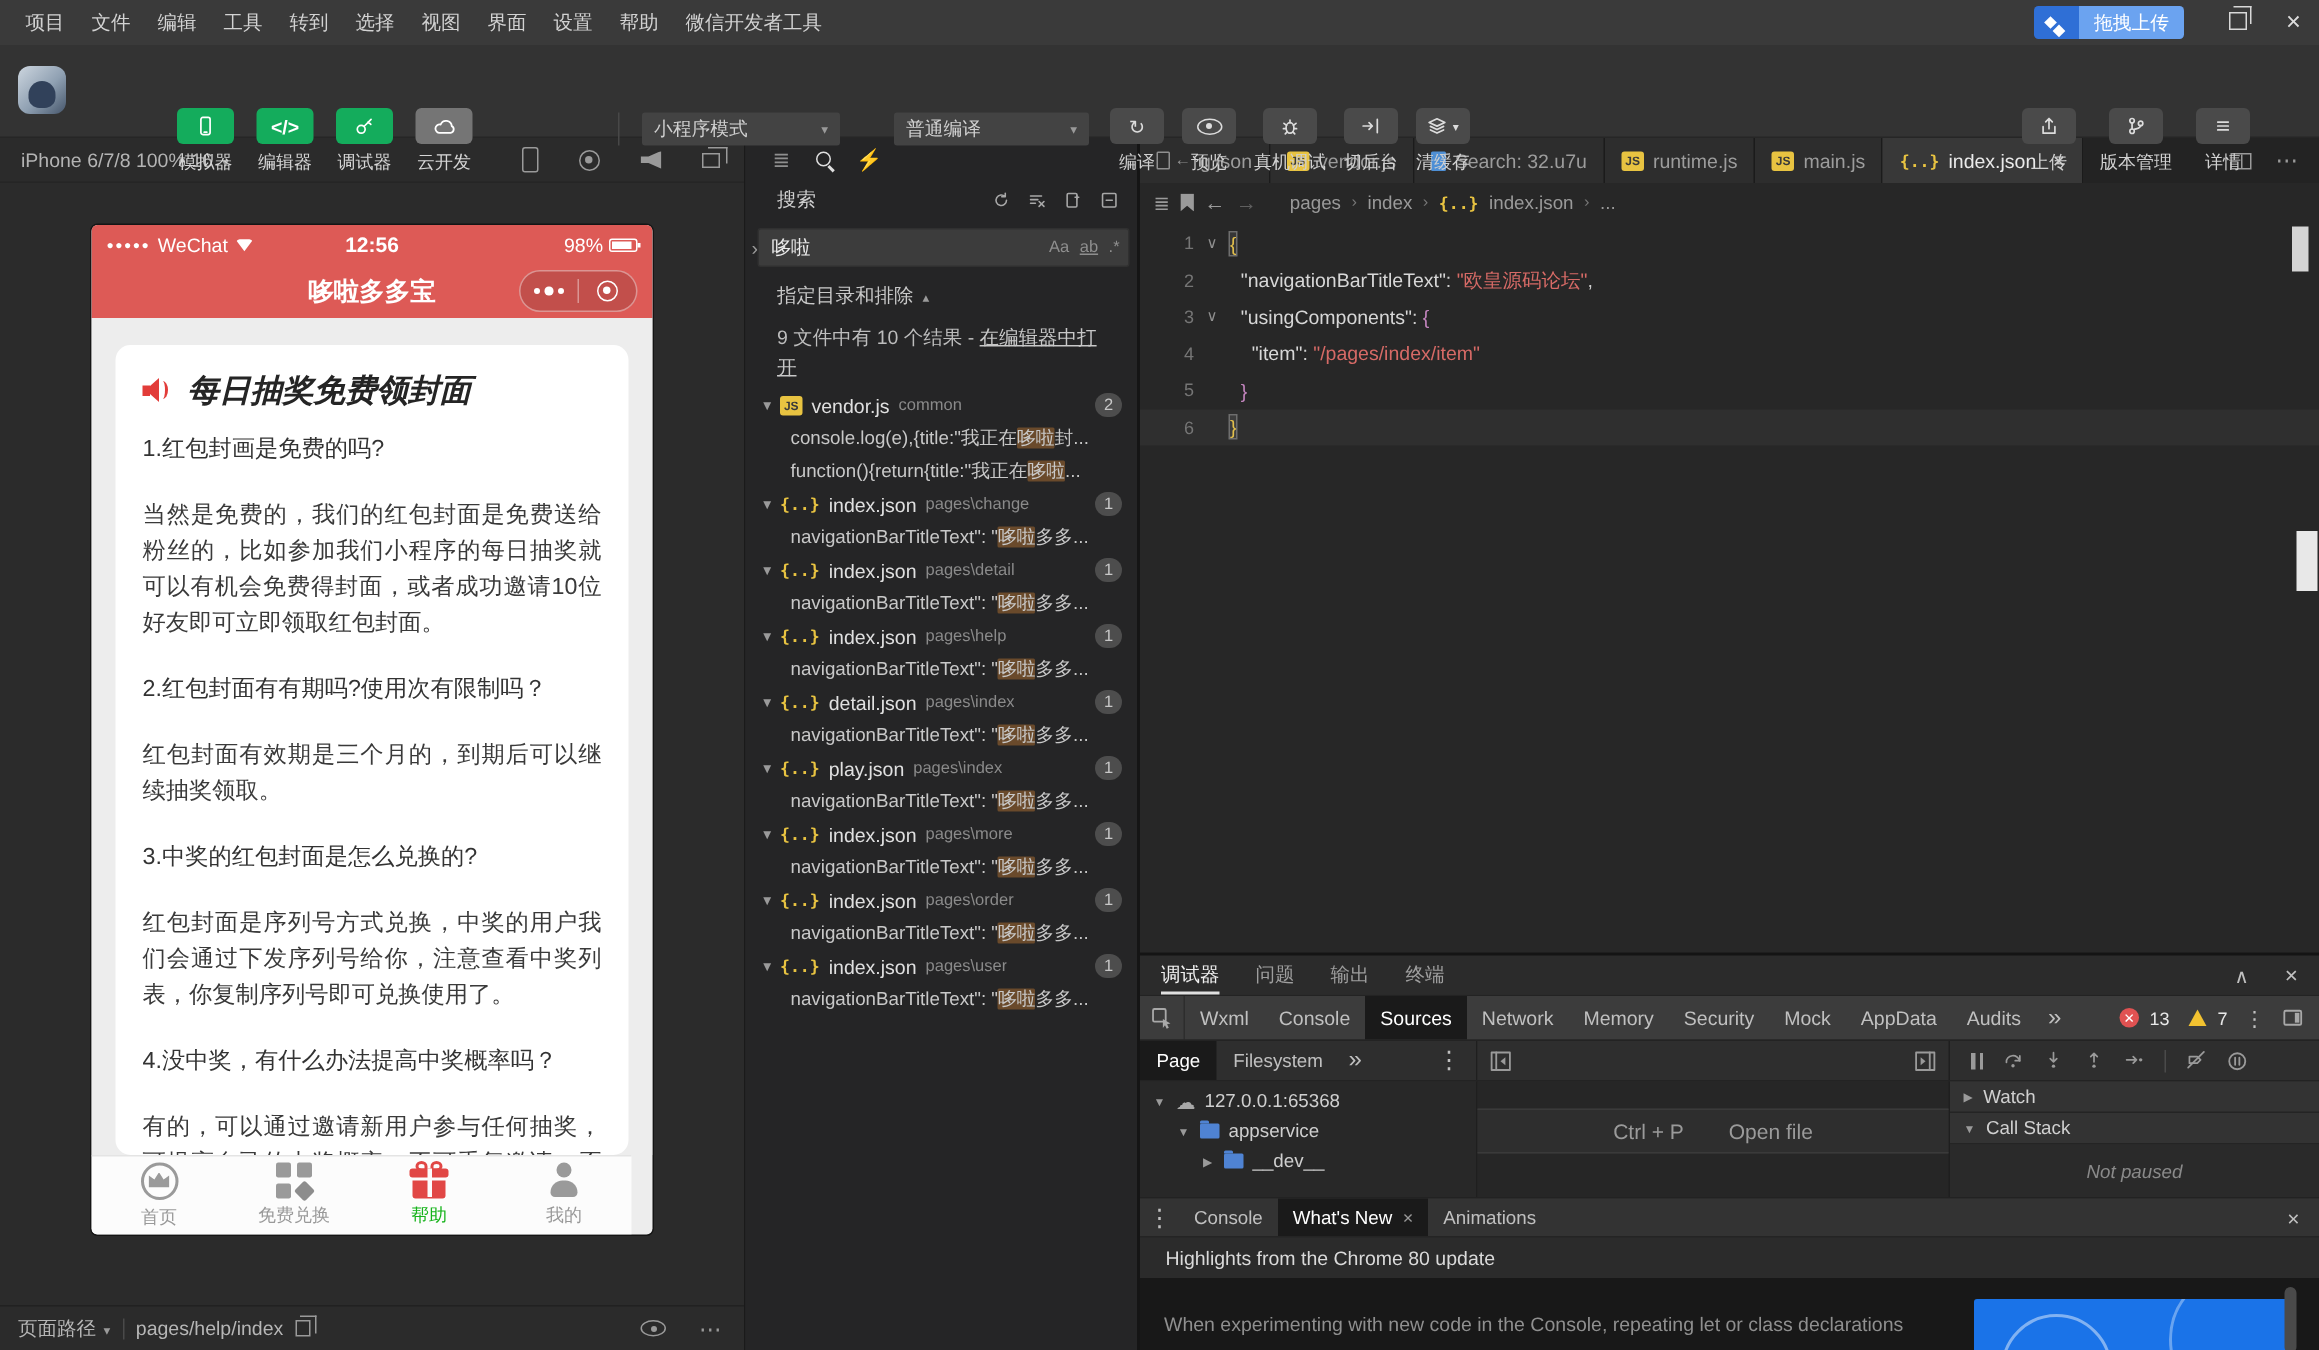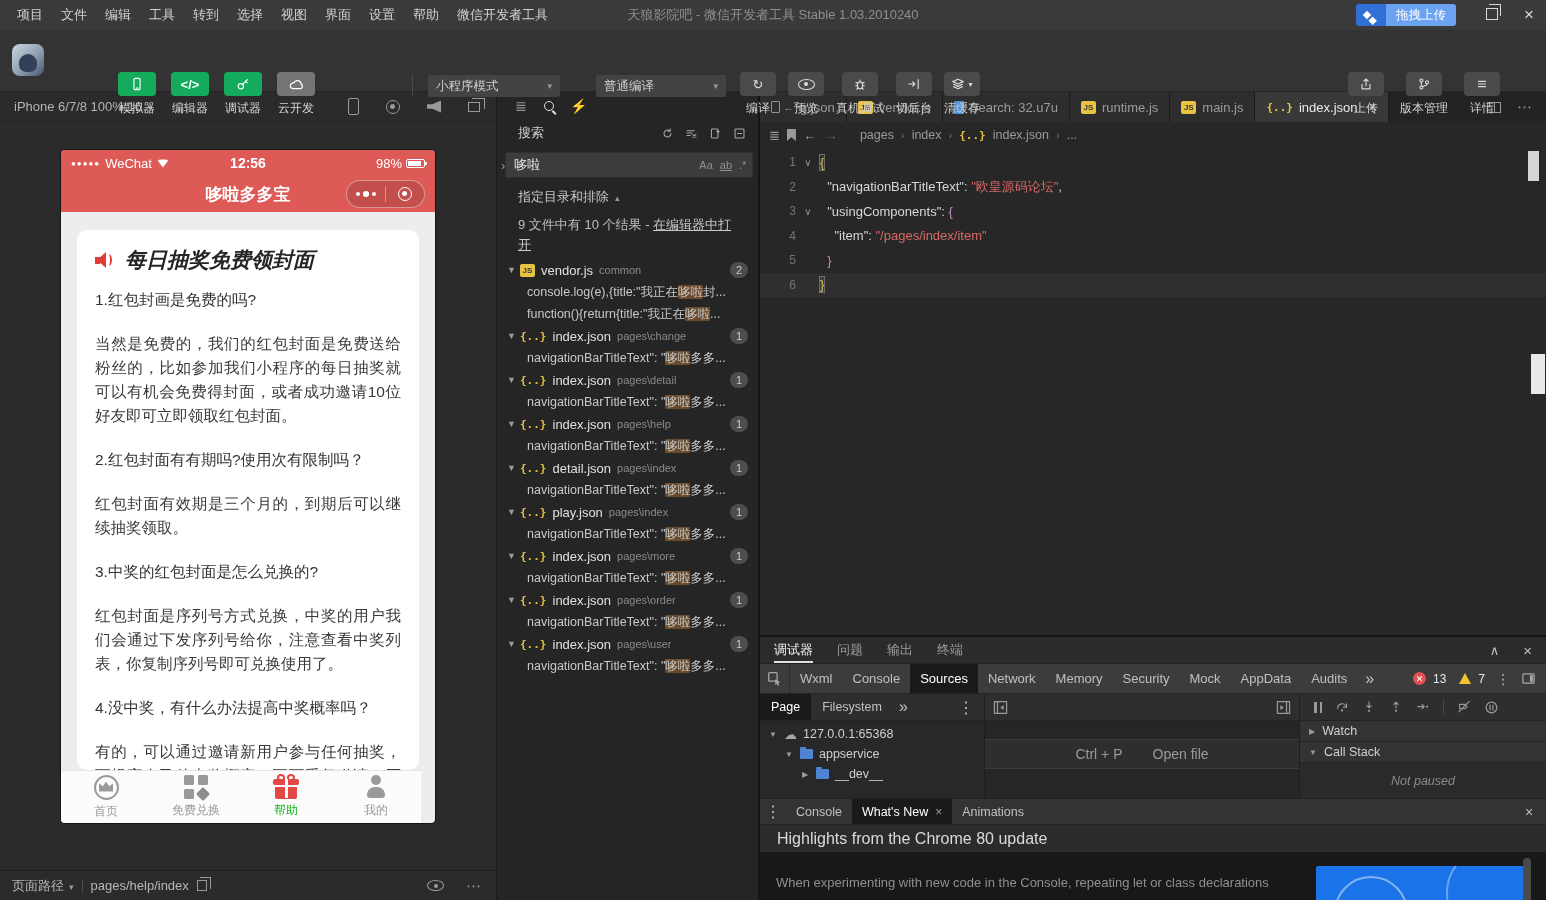--- a/index.html
+++ b/index.html
@@ -221,21 +221,21 @@
   .rb-row{height:21px;background:#333;border-bottom:1px solid #242424;display:flex;align-items:center;gap:7px;padding-left:9px;font-size:12.5px;color:#d0d0d0;cursor:pointer;}
   .rb-car{font-size:8px;color:#9a9a9a;}
   .not-paused{flex:1;display:flex;align-items:center;justify-content:center;font-style:italic;color:#8a8a8a;font-size:12.5px;}
   .drawer{flex:1;display:flex;flex-direction:column;border-top:1px solid #222;min-height:0;}
   .drawer-tabs{height:25px;background:#333;display:flex;align-items:stretch;flex:0 0 auto;}
   .drw-dots{width:26px;display:flex;align-items:center;justify-content:center;color:#c0c0c0;cursor:pointer;}
   .drw-tab{padding:0 10px;font-size:12.5px;color:#c0c0c0;display:flex;align-items:center;gap:7px;cursor:pointer;}
   .drw-tab.active{background:#1a1a1a;color:#fff;}
   .drw-tab .x{color:#9a9a9a;font-size:12px;}
   .drw-close{margin-left:auto;width:34px;display:flex;align-items:center;justify-content:center;color:#c0c0c0;font-size:14px;cursor:pointer;}
-  .headline{height:28px;display:flex;align-items:center;padding-left:17px;font-size:16px;color:#dadada;background:#2b2b2b;border-top:1px solid #242424;flex:0 0 auto;}
+  .headline{height:28px;display:flex;align-items:center;padding-left:17px;font-size:13px;color:#dadada;background:#2b2b2b;border-top:1px solid #242424;flex:0 0 auto;}
   .article{flex:1;background:#181818;position:relative;padding:14px 16px 0;min-height:0;}
   .art-title{font-size:16px;color:#cfcfcf;}
   .art-body{margin-top:9px;font-size:13px;color:#8f8f8f;max-width:520px;}
   .art-img{position:absolute;right:20px;top:14px;width:210px;height:80px;background:#1a73e8;border-radius:2px;overflow:hidden;}
   .art-img::before{content:"";position:absolute;left:18px;top:10px;width:70px;height:70px;border:2px solid rgba(255,255,255,.45);border-radius:50%;}
   .art-img::after{content:"";position:absolute;right:-14px;top:-20px;width:90px;height:90px;border:2px solid rgba(255,255,255,.35);border-radius:50%;}
   .art-scroll{position:absolute;right:15px;top:6px;width:8px;height:44px;background:#4a4a4a;border-radius:4px;}
 
   .ic-pause{display:inline-flex;gap:3px;}
   .ic-pause i{width:2.5px;height:11px;background:#9a9a9a;display:block;}
@@ -252,21 +252,20 @@
         <div class="menu-item">编辑</div>
         <div class="menu-item">工具</div>
         <div class="menu-item">转到</div>
         <div class="menu-item">选择</div>
         <div class="menu-item">视图</div>
         <div class="menu-item">界面</div>
         <div class="menu-item">设置</div>
         <div class="menu-item">帮助</div>
         <div class="menu-item">微信开发者工具</div>
       </div>
-    <div class="win-title">天狼影院吧 - 微信开发者工具 Stable 1.03.2010240</div>
     <div class="upload-pill">
       <div class="pill-logo">
           <i></i>
         </div>
       <div class="pill-label">拖拽上传</div>
     </div>
     <div class="win-restore"></div>
     <div class="win-close">×</div>
   </div>
 

